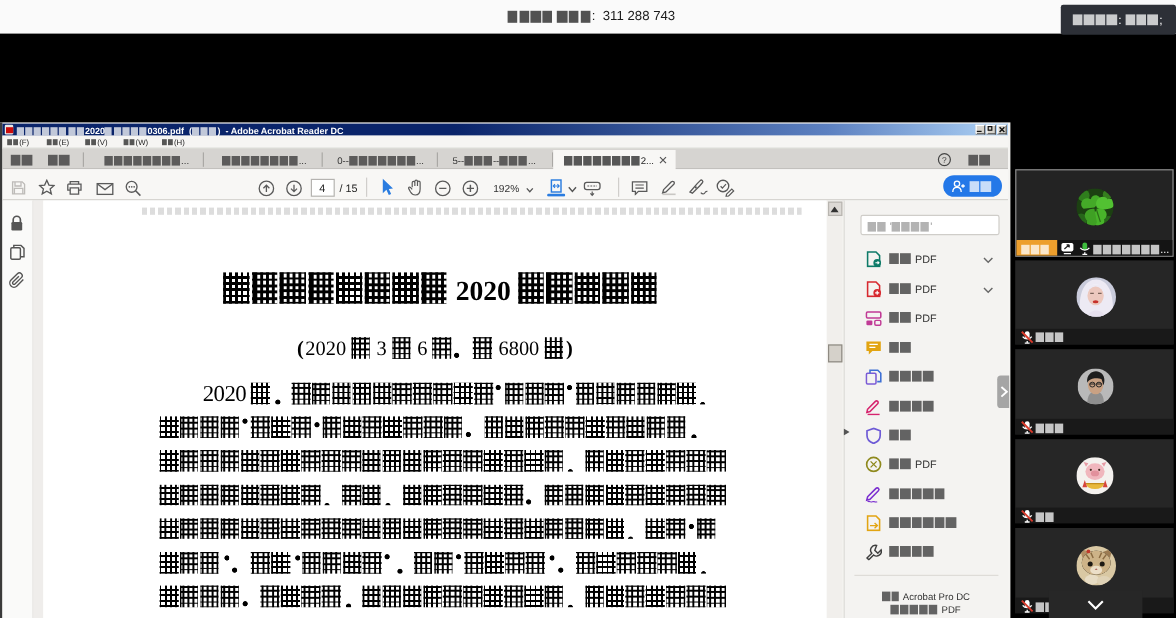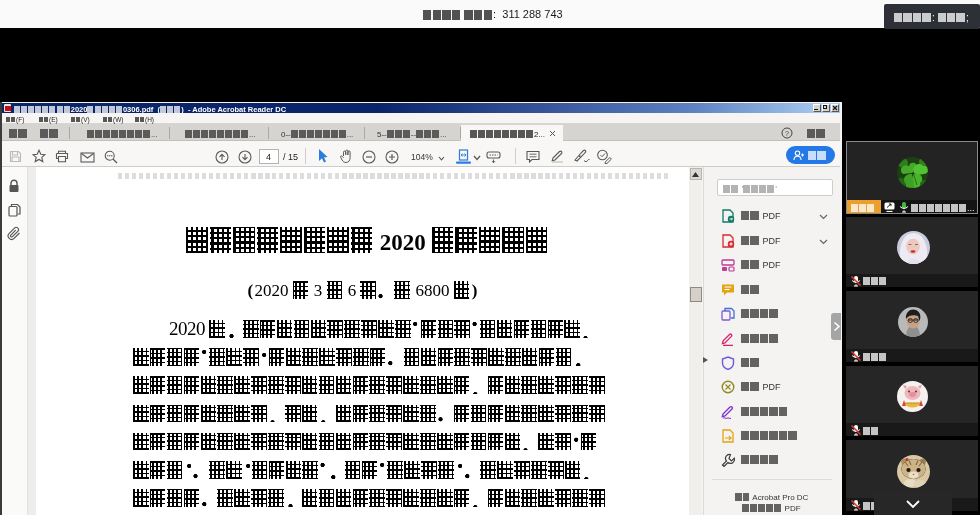--- a/index.html
+++ b/index.html
@@ -111,21 +111,21 @@
     <path d="M4.5 7 V3.2 a1.1 1.1 0 0 1 2.2 0 V6 M6.7 5.8 V2.2 a1.1 1.1 0 0 1 2.2 0 V6 M8.9 6 V3 a1.1 1.1 0 0 1 2.2 0 V8.5 c0 3-1.5 5-4 5 c-2 0-3-.8-4-2.5 L1.6 8.2 c-.5-.9.6-1.8 1.4-1 L4.5 8.8" fill="none" stroke="#5a5a5a" stroke-width="1"></path>
   </svg>
 <svg class="abs" style="left:362px;top:149.5px;" width="14" height="14">
     <circle cx="7" cy="7" r="6" fill="none" stroke="#5a5a5a" stroke-width="1.1"></circle>
     <path d="M4 7 h6" stroke="#5a5a5a" stroke-width="1.2"></path>
   </svg>
 <svg class="abs" style="left:385px;top:149.5px;" width="14" height="14">
     <circle cx="7" cy="7" r="6" fill="none" stroke="#5a5a5a" stroke-width="1.1"></circle>
     <path d="M4 7 h6 M7 4 v6" stroke="#5a5a5a" stroke-width="1.2"></path>
   </svg>
-<div class="abs" style="left:411px;top:151.5px;font-size:8.5px;color:#333;">104%</div>
+<div class="abs" style="left:411px;top:151.5px;font-size:8.5px;color:#333;">192%</div>
 <svg class="abs" style="left:438px;top:155.5px;" width="7" height="5">
     <path d="M1 1 L3.5 3.8 L6 1" fill="none" stroke="#555" stroke-width="1.1"></path>
   </svg>
 <svg class="abs" style="left:455px;top:148.5px;" width="16" height="15">
     <rect x="4.5" y="1" width="8" height="10" fill="none" stroke="#2a7ce0" stroke-width="1.2"></rect>
     <rect x="1" y="12.5" width="15" height="2.2" rx="1" fill="#2a7ce0"></rect>
     <path d="M6 6 h5 M7.5 4.5 L6 6 l1.5 1.5 M9.5 4.5 L11 6 l-1.5 1.5" stroke="#2a7ce0" stroke-width="0.9" fill="none"></path>
   </svg>
 <svg class="abs" style="left:473px;top:154.5px;" width="8" height="6">
     <path d="M1 1 L4 4.5 L7 1" fill="none" stroke="#555" stroke-width="1.2"></path>

